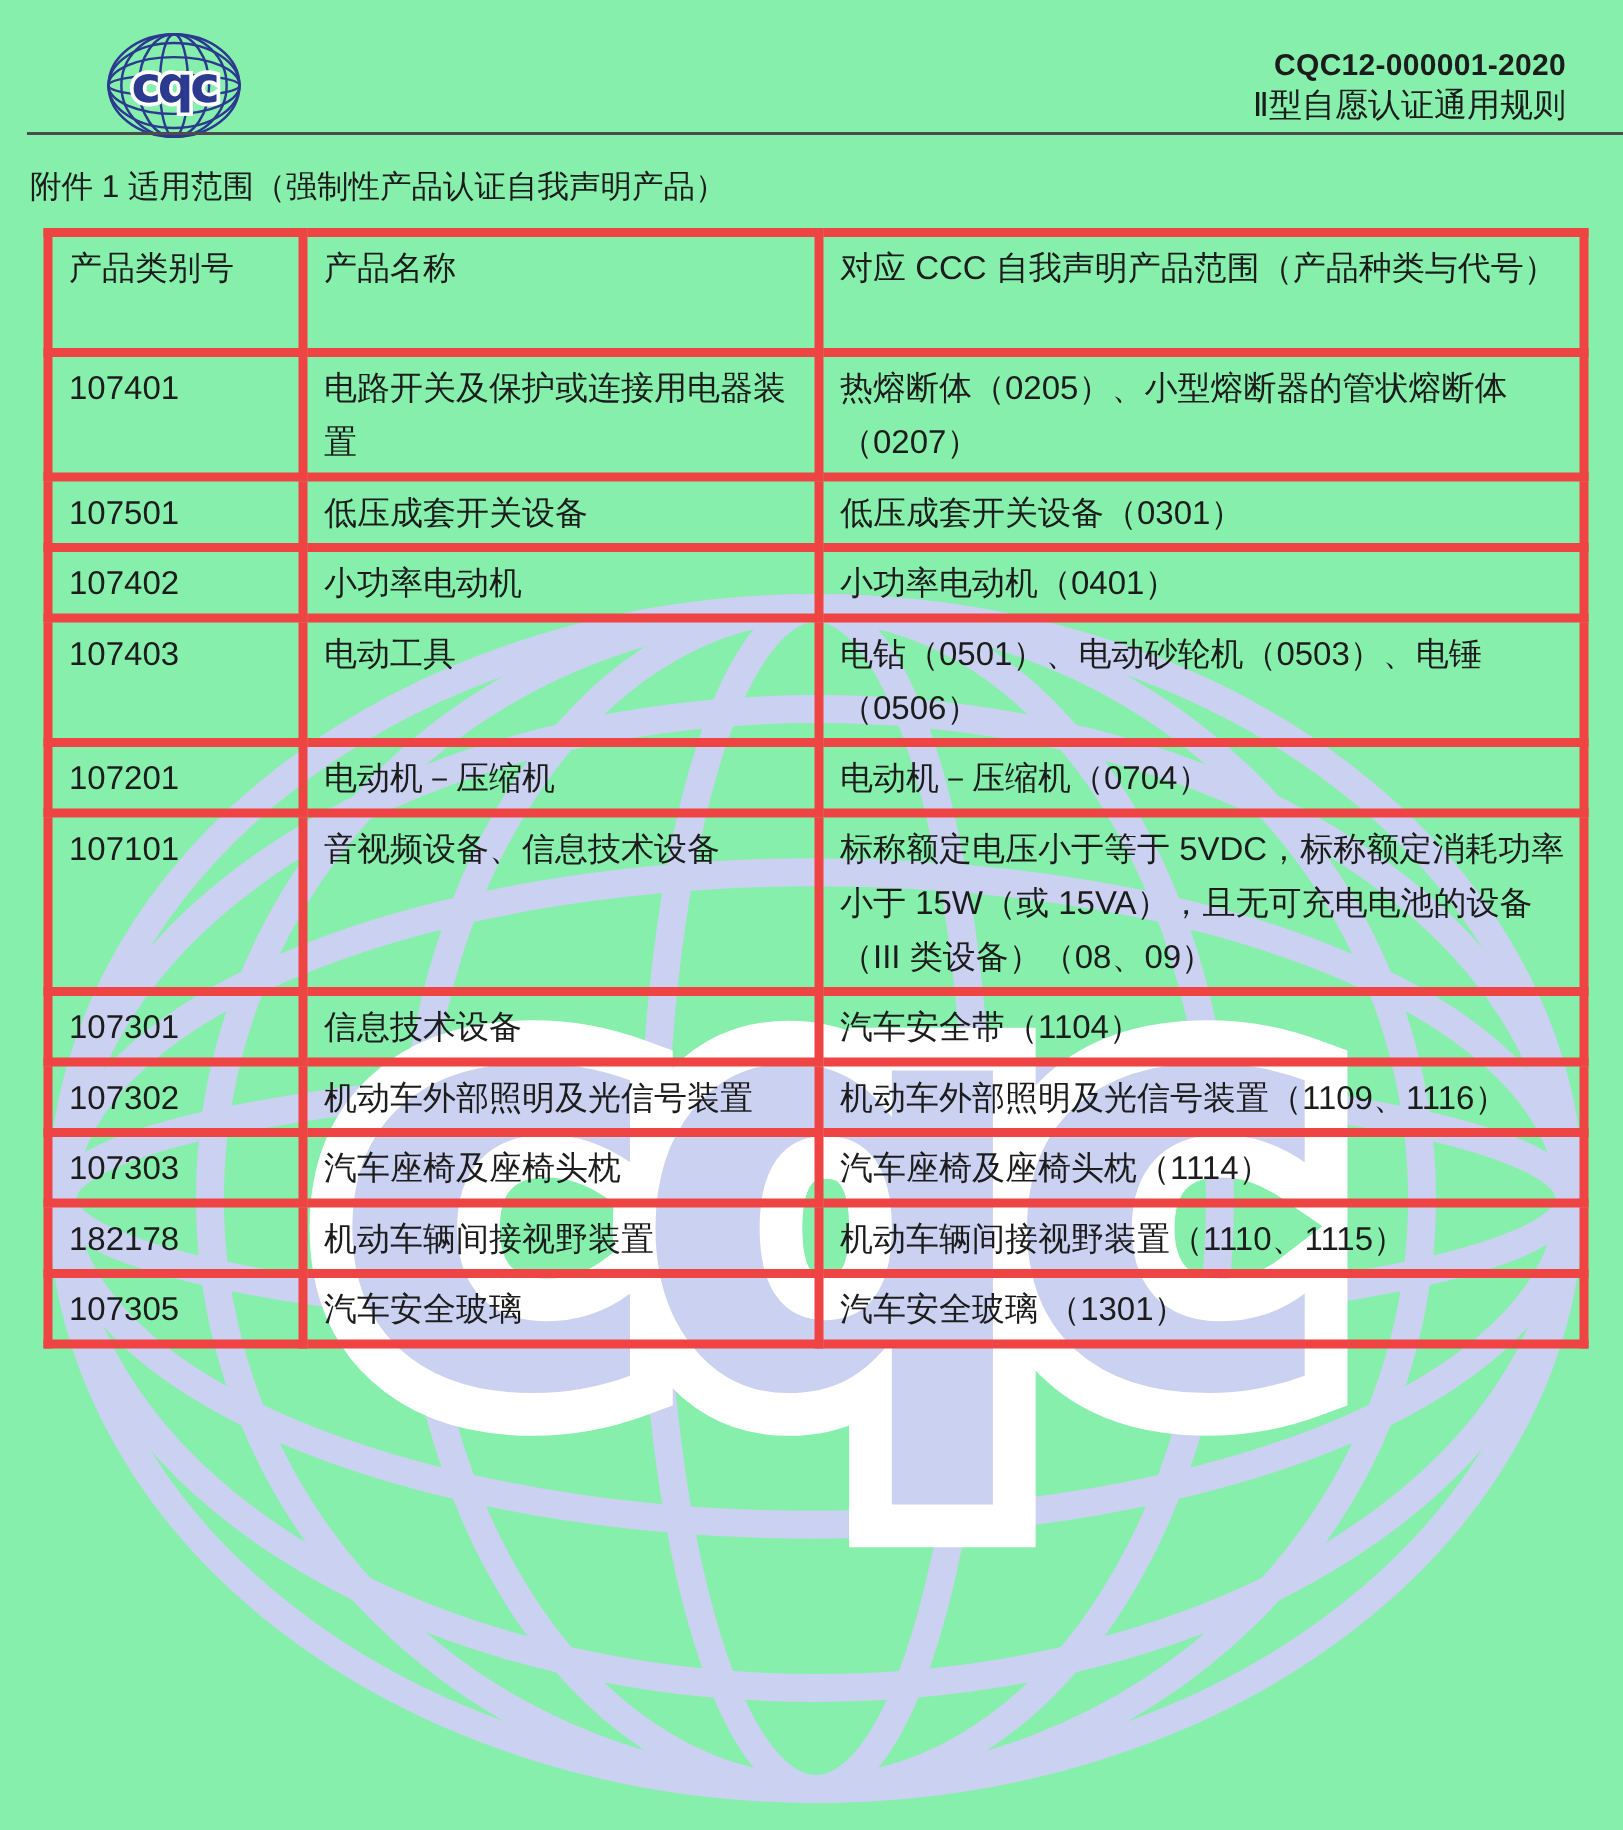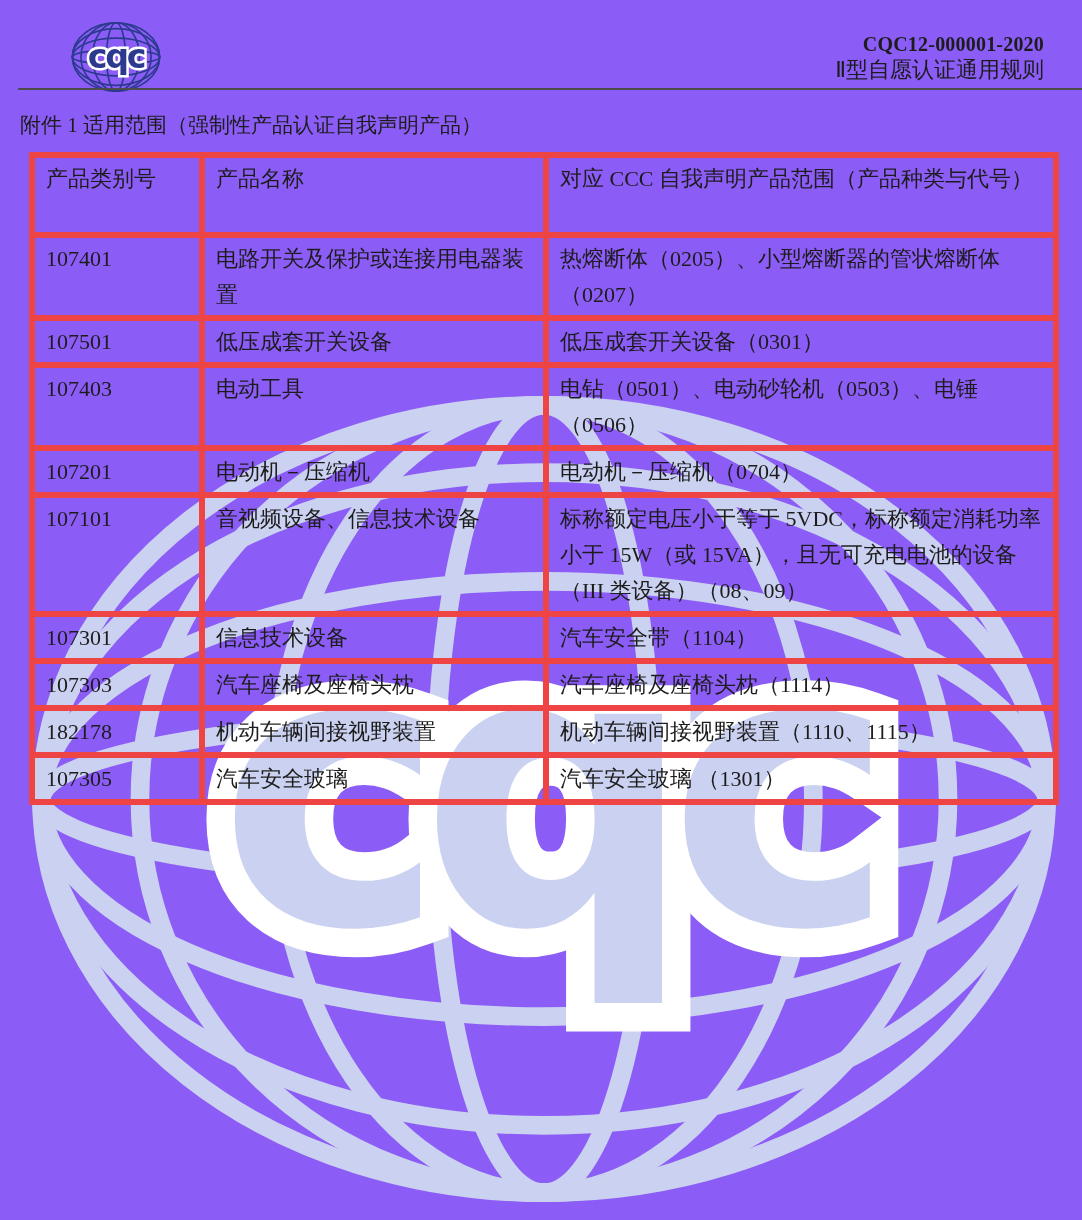--- a/index.html
+++ b/index.html
@@ -1,19 +1,19 @@
 <!DOCTYPE html>
 <html><head>
 <meta charset="utf-8">
 <style>
   html,body { margin:0; padding:0; background:#ffffff; }
   .page {
     position:relative; width:1082px; height:1220px; margin:0 auto;
-    background:#8b5cf6; overflow:hidden;
-    font-family:Liberation Serif, serif; color:#1c1c1c;
+    background:#86efac; overflow:hidden;
+    font-family:Liberation Sans, sans-serif; color:#1c1c1c;
   }
   
   .watermark {
     position:absolute; left:26px; top:366px; width:1036px; height:866px;
     color:#cbd1f0; z-index:0; pointer-events:none;
   }
   
   .content { position:relative; z-index:1; }
   .logo { position:absolute; left:63px; top:21px; width:106px; height:72px; color:#2b3a8e; }
   .masthead-right { position:absolute; top:31px; right:38px; text-align:right; }
@@ -91,39 +91,49 @@
         <tr style="height:75px">
           <td class="col-code">107401</td>
           <td class="justify">电路开关及保护或连接用电器装置</td>
           <td class="justify">热熔断体（0205）、小型熔断器的管状熔断体（0207）</td>
         </tr>
         <tr style="height:38px">
           <td class="col-code">107501</td>
           <td class="justify">低压成套开关设备</td>
           <td class="justify">低压成套开关设备（0301）</td>
         </tr>
+        <tr style="height:40px">
+          <td class="col-code">107402</td>
+          <td class="justify">小功率电动机</td>
+          <td class="justify">小功率电动机（0401）</td>
+        </tr>
         <tr style="height:69px">
           <td class="col-code">107403</td>
           <td class="justify">电动工具</td>
           <td class="justify">电钻（0501）、电动砂轮机（0503）、电锤（0506）</td>
         </tr>
         <tr style="height:40px">
           <td class="col-code">107201</td>
           <td class="justify">电动机－压缩机</td>
           <td class="justify">电动机－压缩机（0704）</td>
         </tr>
         <tr style="height:108px">
           <td class="col-code">107101</td>
           <td class="justify">音视频设备、信息技术设备</td>
           <td class="justify">标称额定电压小于等于 5VDC，标称额定消耗功率小于 15W（或 15VA），且无可充电电池的设备（III 类设备）（08、09）</td>
         </tr>
         <tr style="height:45px">
           <td class="col-code">107301</td>
           <td class="justify">信息技术设备</td>
           <td class="justify">汽车安全带（1104）</td>
+        </tr>
+        <tr style="height:39px">
+          <td class="col-code">107302</td>
+          <td class="justify">机动车外部照明及光信号装置</td>
+          <td class="justify">机动车外部照明及光信号装置（1109、1116）</td>
         </tr>
         <tr style="height:45px">
           <td class="col-code">107303</td>
           <td class="justify">汽车座椅及座椅头枕</td>
           <td class="justify">汽车座椅及座椅头枕（1114）</td>
         </tr>
         <tr style="height:41px">
           <td class="col-code">182178</td>
           <td class="justify">机动车辆间接视野装置</td>
           <td class="justify">机动车辆间接视野装置（1110、1115）</td>

